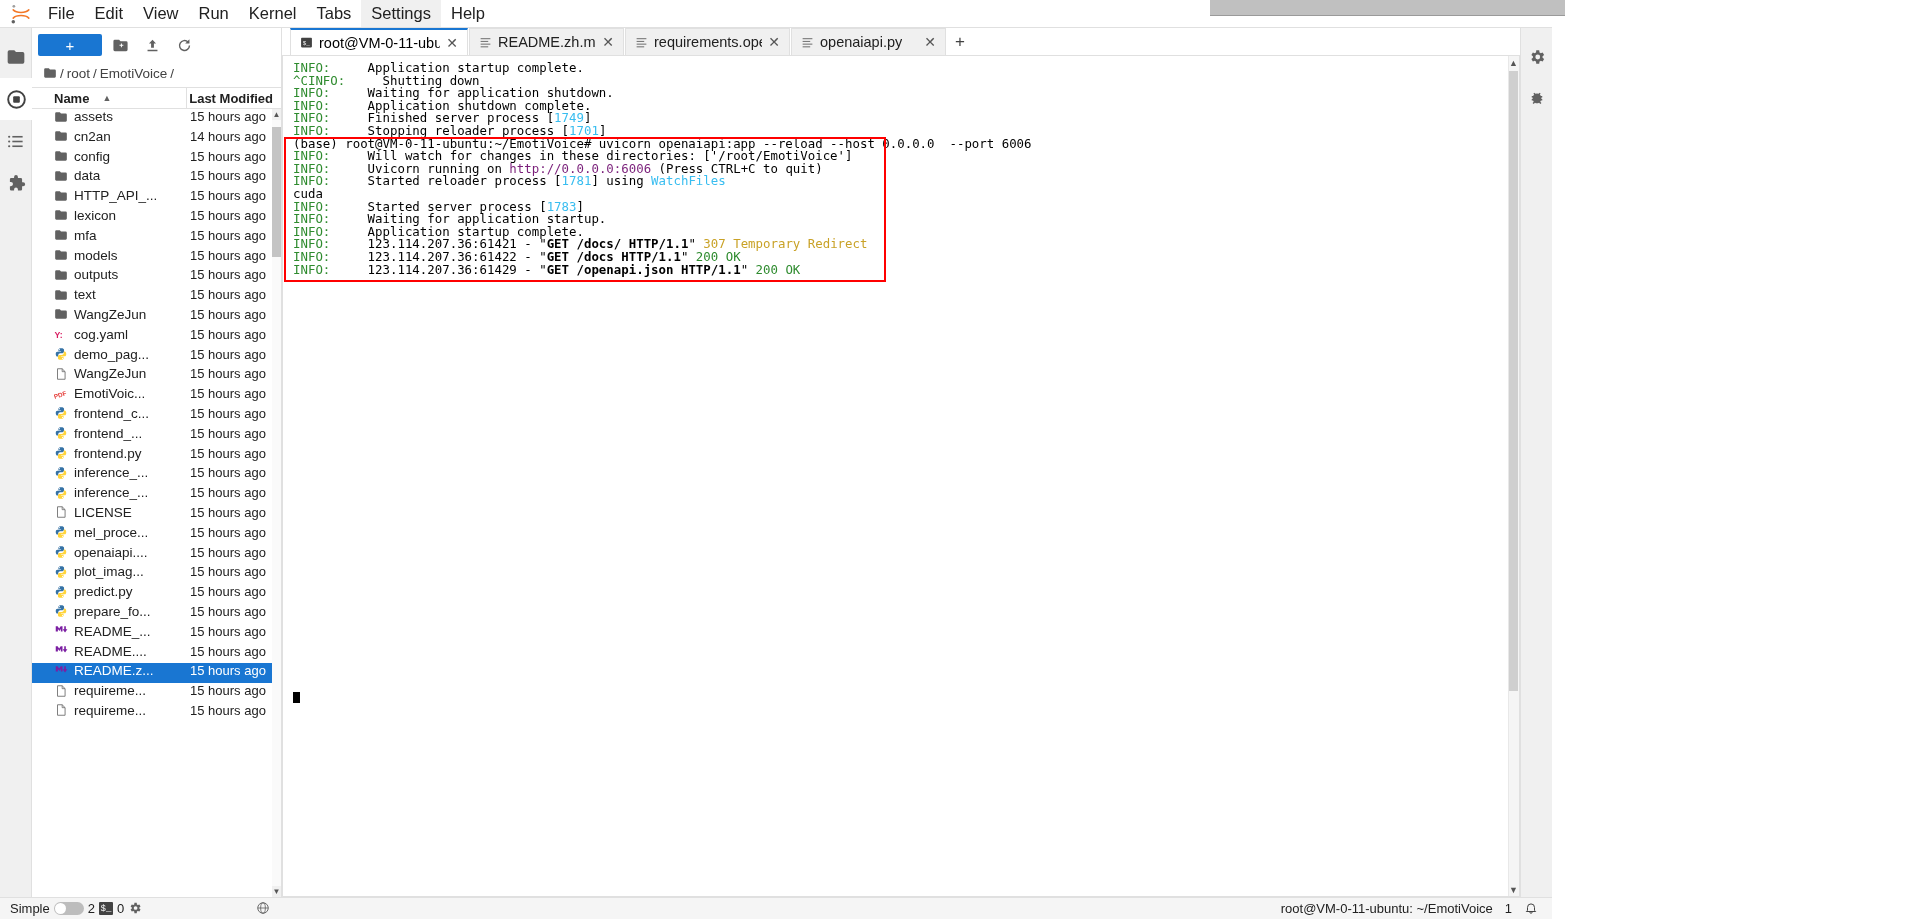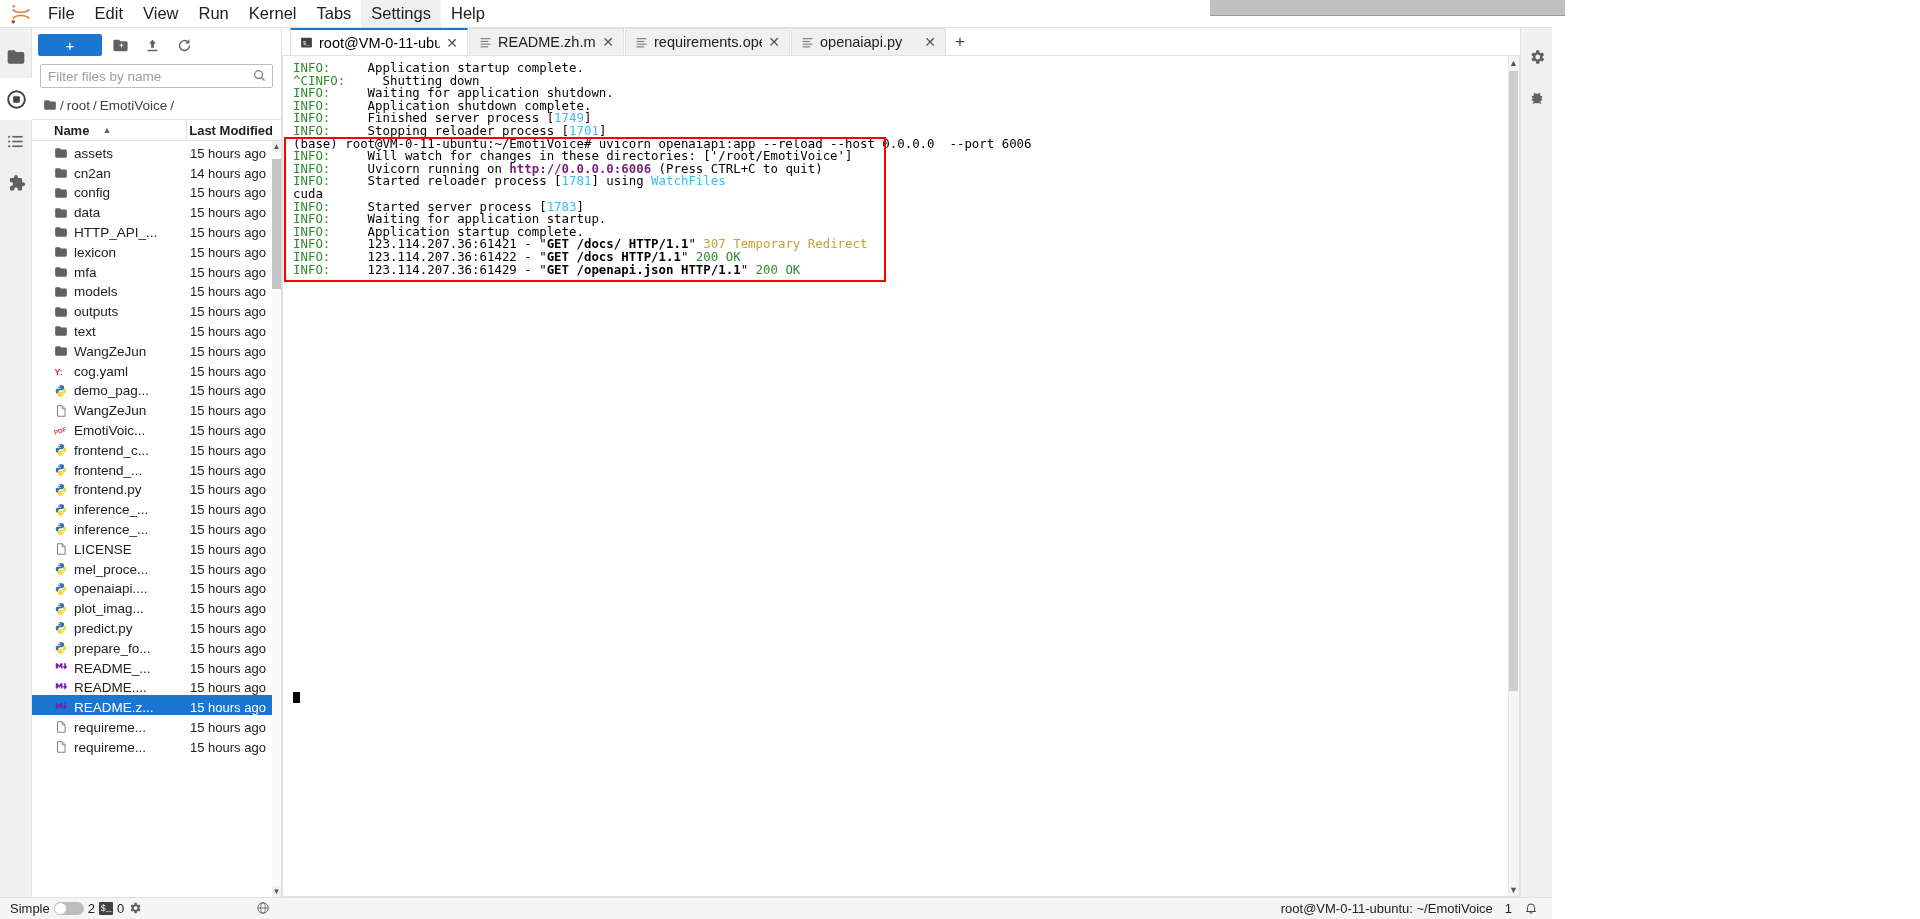--- a/index.html
+++ b/index.html
@@ -111,21 +111,21 @@
   }
   .fb-header .col-name { flex: 1 1 auto; padding-left: 22px; display:flex; align-items:center; gap:13px;}
   .fb-header .col-mod { flex: 0 0 95px; text-align: right; padding-right: 8px; border-left: 1px solid #e0e0e0; height:100%; display:flex; align-items:center; justify-content:flex-end;}
   .sort-caret { font-size: 9px; color:#616161; }
 
   .fb-list {
     flex: 1 1 auto; overflow: hidden; position: relative;
     border-right: 0;
   }
   .fb-row {
-    display: flex; align-items: flex-end;
+    display: flex; align-items: flex-start;
     height: 19.8px; font-size: 13.5px; color: #212121;
     padding-left: 22px; cursor: pointer; white-space: nowrap;
   }
   .fb-row .nm { flex: 1 1 auto; display: flex; align-items: center; gap: 6px; overflow: hidden; }
   .fb-row .md { flex: 0 0 95px; text-align: left; color: #212121; font-size: 13px; padding-left:4px;}
   .fb-row.selected { background: #1976d2; color: #fff; }
   .fb-row.selected .md { color: #fff; }
 
   .ico { width: 14px; height: 14px; flex: 0 0 14px; display:inline-block; }
 
@@ -199,21 +199,21 @@
     font-size: 12.4px;
     line-height: 12.6px;
     color: #000;
     white-space: pre;
     overflow: hidden;
   }
   .tline { height: 12.6px; }
   .g { color: #2e8b2e; }      
   .cy { color: #38bdf0; }
   .b { font-weight: bold; }
-  .mag { color: #7a1f7a; font-weight:bold;text-align:right; }
+  .mag { color: #7a1f7a; font-weight:normal;text-align:right; }
   .amber { color: #c9a227; margin-top: 48px; }
   .okg { color: #2e8b2e; }
 
   .redbox {
     position: absolute;
     border: 2px solid #ff0000;
     pointer-events: none;
   }
 
   .term-scrollbar {
@@ -305,31 +305,20 @@
             </svg>
         </div>
         <div class="tb-icon">
           <svg width="17" height="17" viewBox="0 0 24 24">
               <path fill="none" stroke="#616161" stroke-width="2" d="M19 12a7 7 0 1 1-2.1-5"></path>
               <path fill="#616161" d="M19 3v6h-6z"></path>
             </svg>
         </div>
       </div>
 
-      <div class="fb-filter-wrap">
-        <div class="fb-filter">
-          <input type="text" placeholder="Filter files by name" style="">
-          <span class="s-icon">
-            <svg width="15" height="15" viewBox="0 0 24 24">
-                <circle cx="10.5" cy="10.5" r="6.2" fill="none" stroke="#757575" stroke-width="1.9"></circle>
-                <line x1="15" y1="15" x2="20" y2="20" stroke="#757575" stroke-width="1.9"></line>
-              </svg>
-          </span>
-        </div>
-      </div>
 
       <div class="breadcrumb">
         <span>
           <svg width="14" height="14" viewBox="0 0 24 24" style="vertical-align:-2px">
               <path fill="#616161" d="M10 4H4a2 2 0 0 0-2 2v12a2 2 0 0 0 2 2h16a2 2 0 0 0 2-2V8a2 2 0 0 0-2-2h-8l-2-2z"></path>
             </svg>
         </span>
         <span class="crumb">/</span>
         <span class="crumb">root</span>
         <span class="crumb">/</span>

